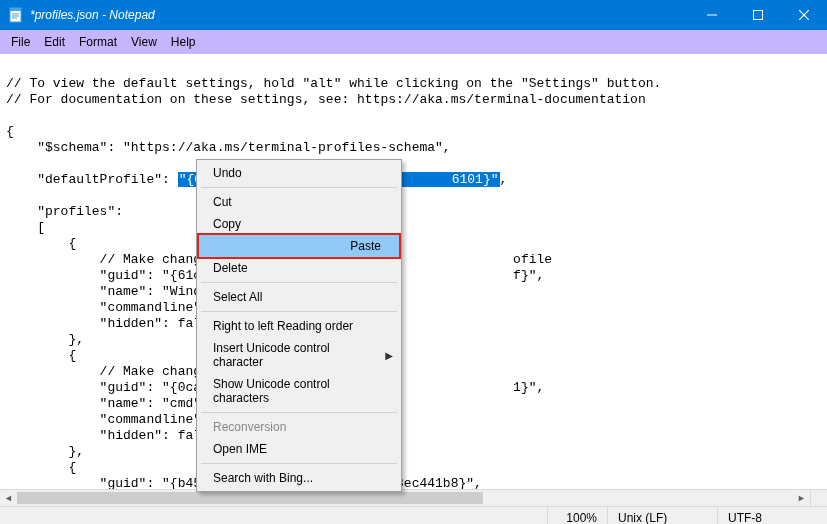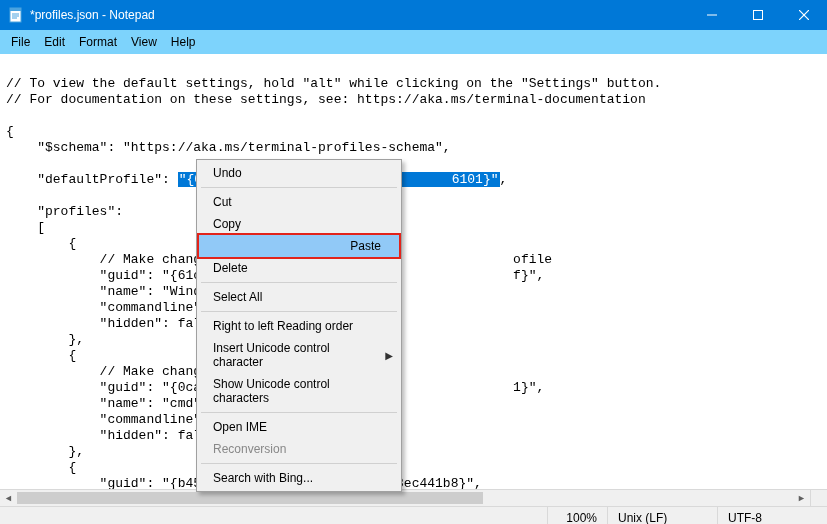--- a/index.html
+++ b/index.html
@@ -11,30 +11,30 @@
     align-items: center;
     color: #fff;
     font-size: 12px;
     user-select: none;
   }
   .titlebar .app-icon {
     width: 16px; height: 16px;
     margin: 0 6px 0 8px;
     display:flex; align-items:center; justify-content:center;
   }
-  .titlebar .title { flex: 0 0 auto; }
+  .titlebar .title { flex: 0 0 auto; font-style: italic; }
   .titlebar .spacer { flex: 1; }
   .win-btn {
     width: 46px; height: 30px;
     display:flex; align-items:center; justify-content:center;
     color:#fff;
   }
   .menubar {
     height: 20px;
-    background:#7dd3fc;
+    background:#c4b5fd;
     display:flex;
     align-items:center;
     padding: 12px 4px;
     font-size: 12px;
     border-bottom: 0;
   }
   .menubar .menu-item {
     padding: 2px 7px;
   }
   .editor-wrap {
@@ -233,22 +233,22 @@
     <div class="sep"></div>
     <div class="mi">Select All</div>
     <div class="sep"></div>
     <div class="mi">Right to left Reading order</div>
     <div class="mi">
       <span>Insert Unicode control character</span>
       <span class="arrow-r">▶</span>
     </div>
     <div class="mi">Show Unicode control characters</div>
     <div class="sep"></div>
+    <div class="mi disabled">Reconversion</div>
     <div class="mi">Open IME</div>
-    <div class="mi disabled">Reconversion</div>
     <div class="sep"></div>
     <div class="mi">Search with Bing...</div>
   </div>
 </div>
 
 <div class="statusbar">
   <div class="cell grow"></div>
   <div class="cell zoom">100%</div>
   <div class="cell eol">Unix (LF)</div>
   <div class="cell enc">UTF-8</div>

